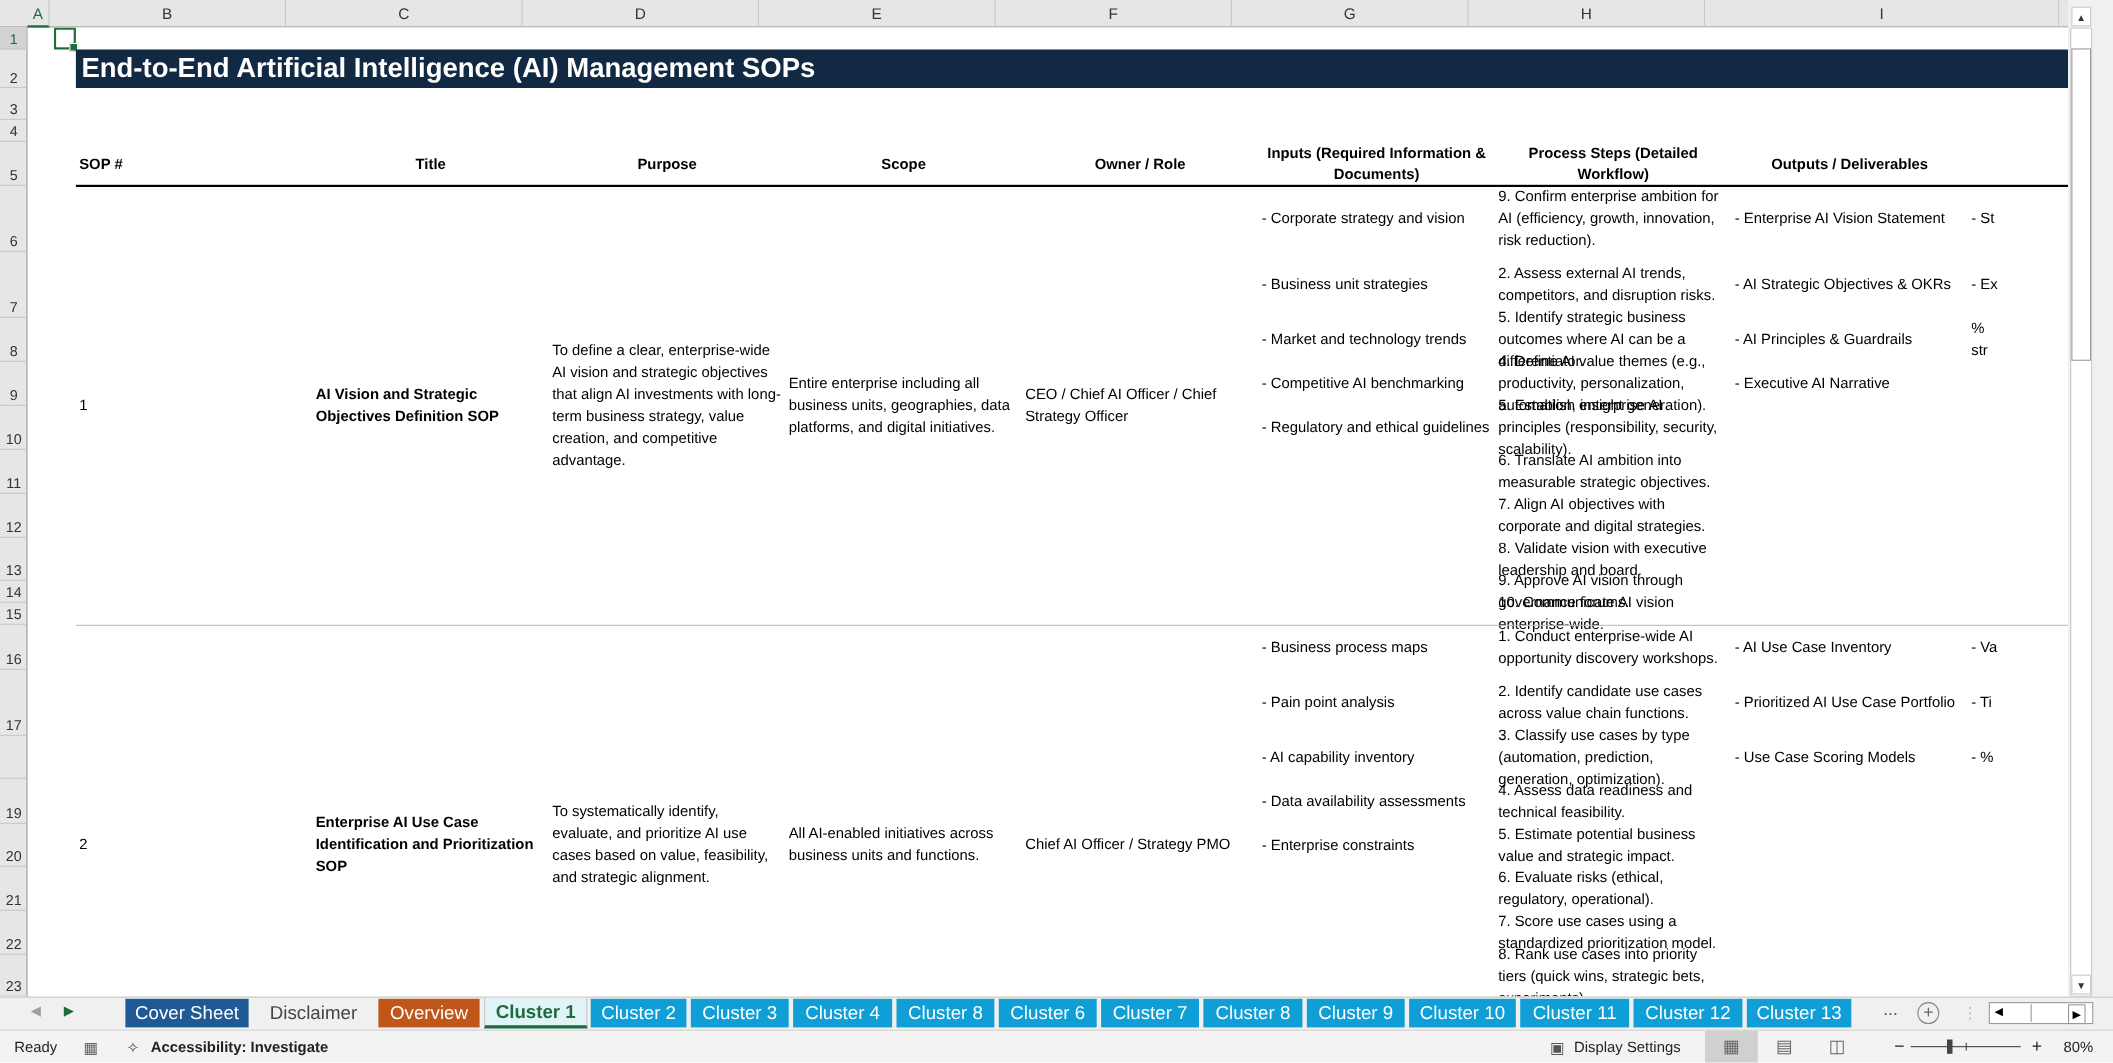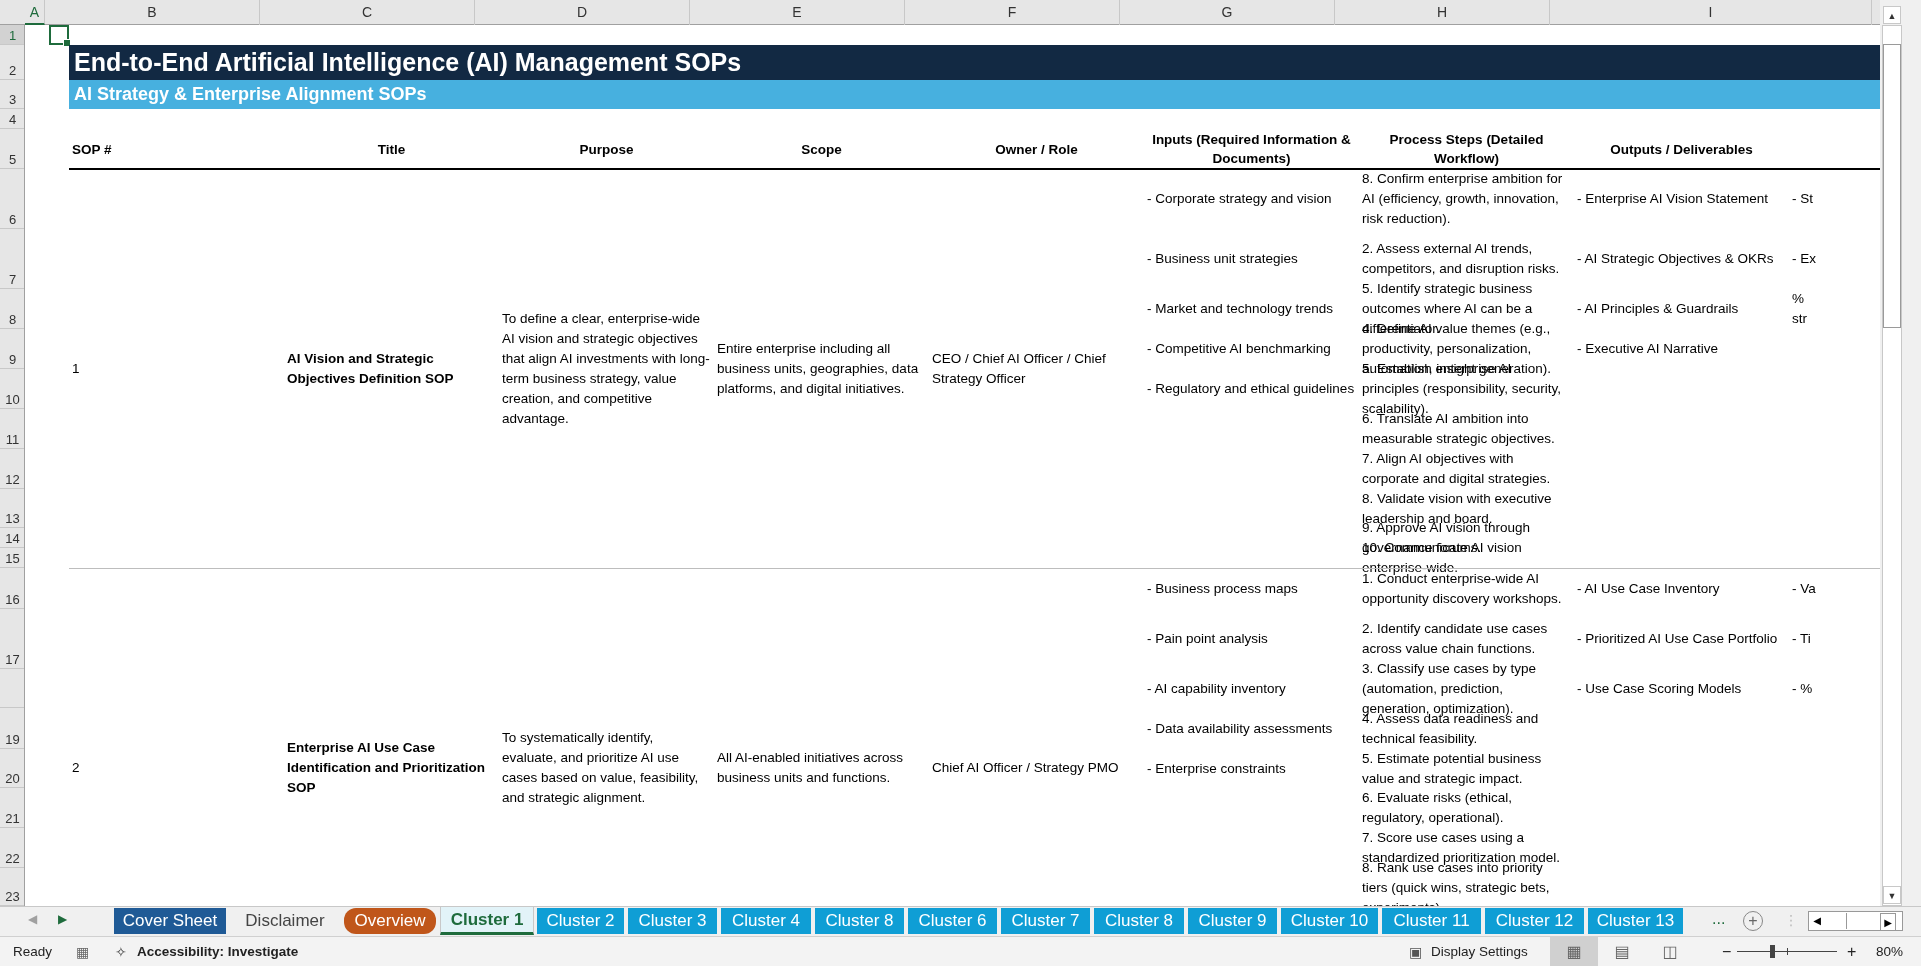--- a/index.html
+++ b/index.html
@@ -106,21 +106,20 @@
     <div class="rn" style="top:724px;height:39px;">20</div>
     <div class="rn" style="top:763px;height:40px;">21</div>
     <div class="rn" style="top:803px;height:40px;">22</div>
     <div class="rn" style="top:843px;height:38px;">23</div>
   </div>
 
   <div class="grid">
     <div class="selcell"></div>
 
     <div class="title-band">End-to-End Artificial Intelligence (AI) Management SOPs</div>
-    <div class="sub-band">AI Strategy &amp; Enterprise Alignment SOPs</div>
 
     <div class="th left" style="left:20px;width:215px;">SOP #</div>
     <div class="th" style="left:235px;width:215px;">Title</div>
     <div class="th" style="left:450px;width:215px;">Purpose</div>
     <div class="th" style="left:665px;width:215px;">Scope</div>
     <div class="th" style="left:880px;width:215px;">Owner / Role</div>
     <div class="th" style="left:1095px;width:215px;">Inputs (Required Information &amp; Documents)</div>
     <div class="th" style="left:1310px;width:215px;">Process Steps (Detailed Workflow)</div>
     <div class="th" style="left:1525px;width:215px;">Outputs / Deliverables</div>
     <div class="hline thick" style="top:143px;"></div>
@@ -140,21 +139,21 @@
     <div class="td" style="left:880px;top:144px;width:215px;height:399px;">
         <span class="inner">CEO / Chief AI Officer / Chief Strategy Officer</span>
       </div>
 
     <div class="td" style="left:1095px;top:144px;width:215px;height:60px;">- Corporate strategy and vision</div>
     <div class="td" style="left:1095px;top:204px;width:215px;height:60px;">- Business unit strategies</div>
     <div class="td" style="left:1095px;top:264px;width:215px;height:40px;">- Market and technology trends</div>
     <div class="td" style="left:1095px;top:304px;width:215px;height:40px;">- Competitive AI benchmarking</div>
     <div class="td" style="left:1095px;top:344px;width:215px;height:40px;">- Regulatory and ethical guidelines</div>
 
-    <div class="td" style="left:1310px;top:144px;width:215px;height:60px;">8. Confirm enterprise ambition for AI (efficiency, growth, innovation, risk reduction).</div>
+    <div class="td" style="left:1310px;top:144px;width:215px;height:60px;">9. Confirm enterprise ambition for AI (efficiency, growth, innovation, risk reduction).</div>
     <div class="td" style="left:1310px;top:204px;width:215px;height:60px;">2. Assess external AI trends, competitors, and disruption risks.</div>
     <div class="td" style="left:1310px;top:264px;width:215px;height:40px;">5. Identify strategic business outcomes where AI can be a differentiator.</div>
     <div class="td" style="left:1310px;top:304px;width:215px;height:40px;">4. Define AI value themes (e.g., productivity, personalization, automation, insight generation).</div>
     <div class="td" style="left:1310px;top:344px;width:215px;height:40px;">5. Establish enterprise AI principles (responsibility, security, scalability).</div>
     <div class="td" style="left:1310px;top:384px;width:215px;height:40px;">6. Translate AI ambition into measurable strategic objectives.</div>
     <div class="td" style="left:1310px;top:424px;width:215px;height:40px;">7. Align AI objectives with corporate and digital strategies.</div>
     <div class="td" style="left:1310px;top:464px;width:215px;height:39px;">8. Validate vision with executive leadership and board.</div>
     <div class="td" style="left:1310px;top:503px;width:215px;height:20px;">9. Approve AI vision through governance forums.</div>
     <div class="td" style="left:1310px;top:523px;width:215px;height:20px;">10. Communicate AI vision enterprise-wide.</div>
 
@@ -215,21 +214,21 @@
     <div class="thumb"></div>
     <div class="arrow" style="top:886px;">▼</div>
   </div>
 
   <div class="tabbar">
     <span class="navarrow" style="left:28px;">◀</span>
     <span class="navarrow on" style="left:58px;">▶</span>
 
     <div class="tab" style="left:114px;width:112px;background:#1f5a96;">Cover Sheet</div>
     <div class="tab plain" style="left:229px;width:112px;">Disclaimer</div>
-    <div class="tab" style="left:344px;width:92px;background:#c0561a;border-radius:12px;">Overview</div>
+    <div class="tab" style="left:344px;width:92px;background:#c0561a;">Overview</div>
     <div class="tab active" style="left:440px;width:94px;">Cluster 1</div>
     <div class="tab" style="left:537px;width:87px;background:#0f9ed5;">Cluster 2</div>
     <div class="tab" style="left:628px;width:89px;background:#0f9ed5;">Cluster 3</div>
     <div class="tab" style="left:721px;width:90px;background:#0f9ed5;">Cluster 4</div>
     <div class="tab" style="left:815px;width:89px;background:#0f9ed5;">Cluster 8</div>
     <div class="tab" style="left:908px;width:89px;background:#0f9ed5;">Cluster 6</div>
     <div class="tab" style="left:1001px;width:89px;background:#0f9ed5;">Cluster 7</div>
     <div class="tab" style="left:1094px;width:90px;background:#0f9ed5;">Cluster 8</div>
     <div class="tab" style="left:1188px;width:89px;background:#0f9ed5;">Cluster 9</div>
     <div class="tab" style="left:1281px;width:97px;background:#0f9ed5;">Cluster 10</div>

